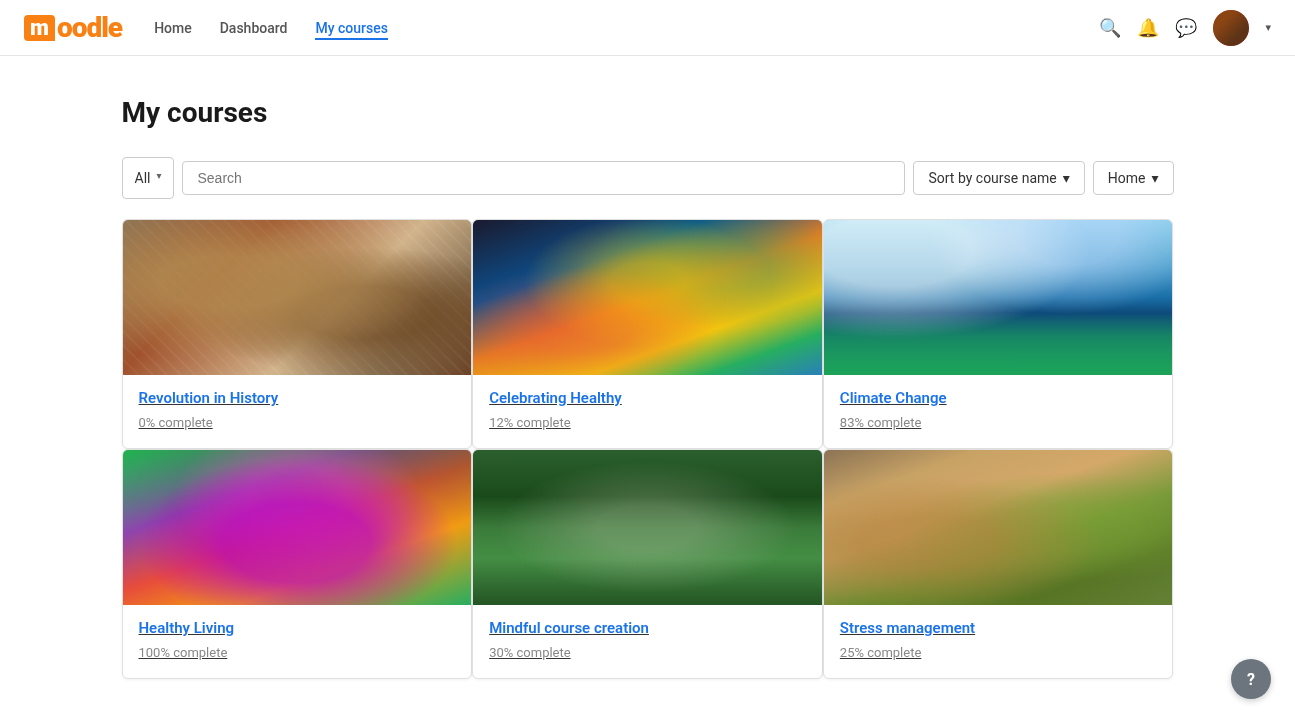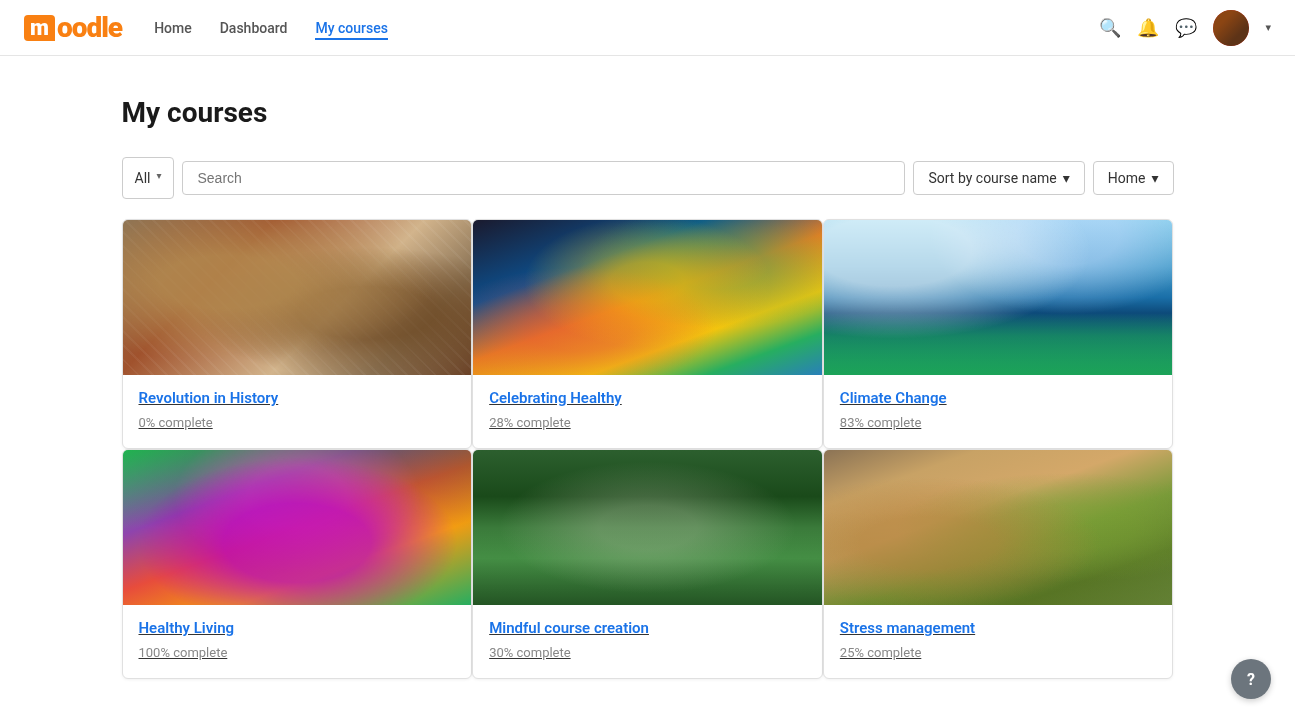--- a/index.html
+++ b/index.html
@@ -363,21 +363,21 @@
       <div class="course-image img-history"></div>
       <div class="course-body">
         <a href="#" class="course-title">Revolution in History</a>
         <div class="course-progress">0% complete</div>
       </div>
     </div>
       <div class="course-card">
       <div class="course-image img-cultures"></div>
       <div class="course-body">
         <a href="#" class="course-title">Celebrating Healthy</a>
-        <div class="course-progress">28% complete</div>
+        <div class="course-progress">12% complete</div>
       </div>
     </div>
       <div class="course-card">
       <div class="course-image img-climate"></div>
       <div class="course-body">
         <a href="#" class="course-title">Climate Change</a>
         <div class="course-progress">83% complete</div>
       </div>
     </div>
       <div class="course-card">

